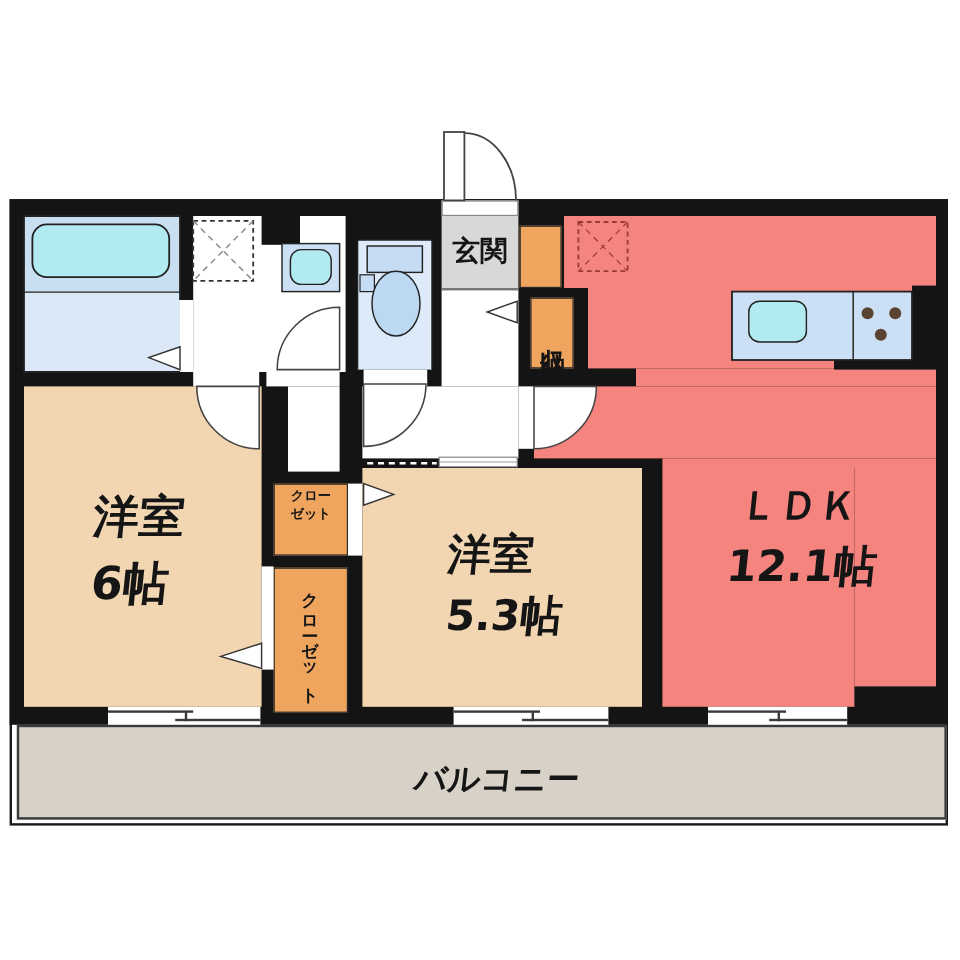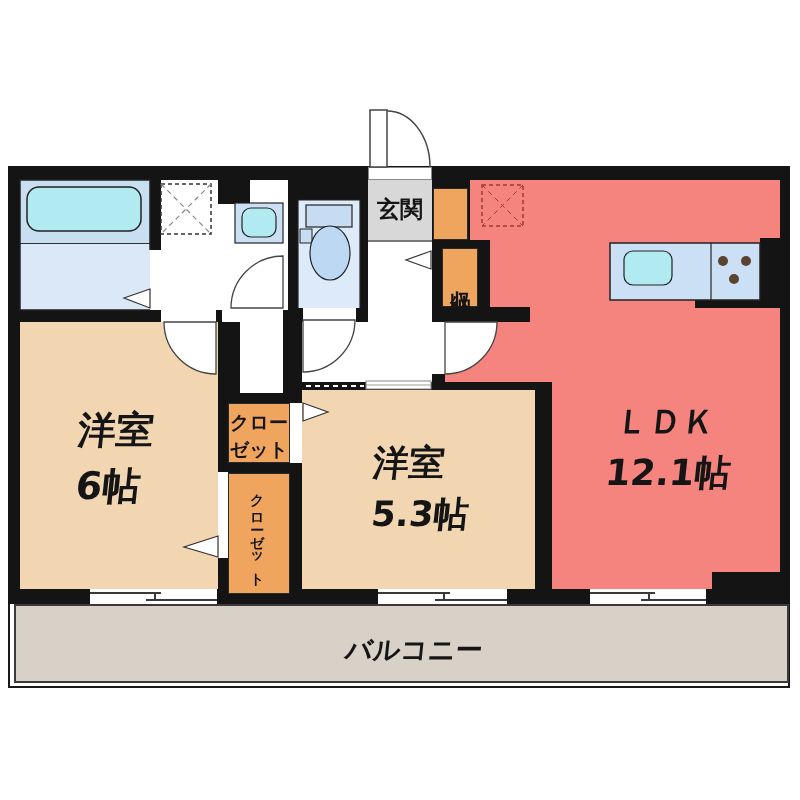--- a/index.html
+++ b/index.html
@@ -141,20 +141,20 @@
   </svg>
 
   <div class="label" style="left:116px;top:431px;font-size:38px;">洋室</div>
   <div class="label" style="left:108px;top:487px;font-size:38px;">6帖</div>
   <div class="label" style="left:409px;top:463px;font-size:36px;">洋室</div>
   <div class="label" style="left:420px;top:514px;font-size:35px;">5.3帖</div>
   <div class="label" style="left:666px;top:422px;font-size:33px;">ＬＤＫ</div>
   <div class="label" style="left:668px;top:473px;font-size:36px;">12.1帖</div>
   <div class="label noskew" style="left:400px;top:210px;font-size:23px;">玄関</div>
   <div class="label vert" style="left:460px;top:278px;font-size:21px;letter-spacing:4px;">収納</div>
-  <div class="label noskew" style="left:259px;top:438px;font-size:19px;line-height:1.4;font-family:Liberation Mono, monospace;">
+  <div class="label noskew" style="left:259px;top:421px;font-size:11px;line-height:1.4;">
     <div>クロー</div>
     <div>ゼット</div>
   </div>
   <div class="label vert" style="left:257px;top:533px;font-size:14px;letter-spacing:3px;">クローゼット</div>
   <div class="label" style="left:414px;top:650px;font-size:27px;">バルコニー</div>
 
 </div>
 
 </body></html>

